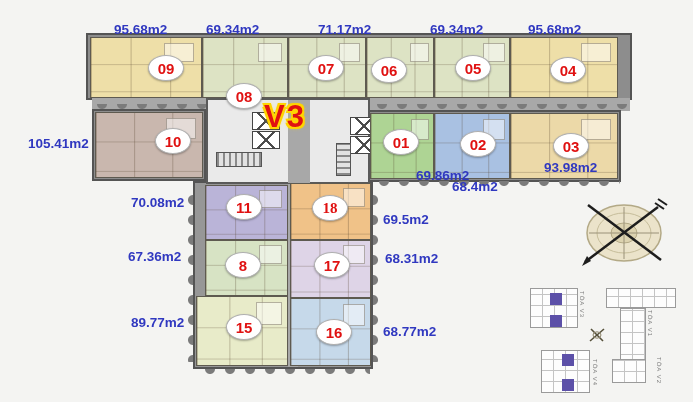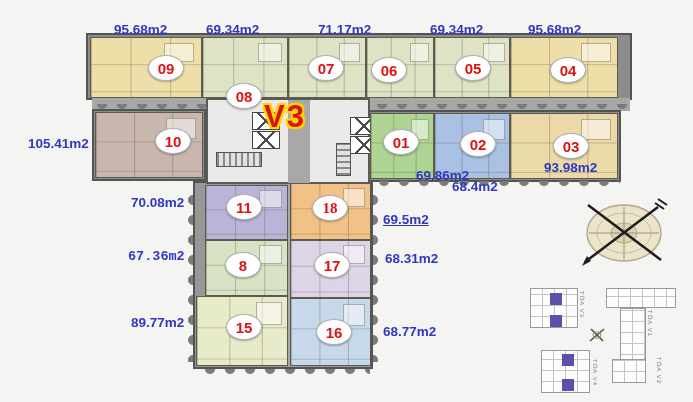--- a/index.html
+++ b/index.html
@@ -167,26 +167,26 @@
     <div class="badge" style="left: 460px; top: 131px; text-align: center;">02</div>
     <div class="arealabel" style="left: 452px; top: 179px;">68.4m2</div>
     <div class="unit" style="left: 510px; top: 113px; width: 108px; height: 66px; background-color: rgb(236, 217, 168);"></div>
     <div class="badge" style="left: 553px; top: 133px;">03</div>
     <div class="arealabel" style="left: 544px; top: 160px;">93.98m2</div>
     <div class="unit" style="left: 205px; top: 185px; width: 83px; height: 55px; background-color: rgb(186, 180, 216);"></div>
     <div class="badge" style="left: 226px; top: 194px;">11</div>
     <div class="arealabel" style="left: 131px; top: 195px;">70.08m2</div>
     <div class="unit" style="left: 205px; top: 240px; width: 83px; height: 56px; background-color: rgb(215, 227, 196);"></div>
     <div class="badge" style="left: 225px; top: 252px;">8</div>
-    <div class="arealabel" style="left: 128px; top: 249px; font-family: Liberation Mono, monospace;">67.36m2</div>
+    <div class="arealabel" style="left: 128px; top: 249px;">67.36m2</div>
     <div class="unit" style="left: 196px; top: 296px; width: 92px; height: 70px; background-color: rgb(232, 235, 201);"></div>
     <div class="badge" style="left: 226px; top: 314px;">15</div>
     <div class="arealabel" style="left: 131px; top: 315px;">89.77m2</div>
     <div class="unit" style="left: 290px; top: 183px; width: 81px; height: 57px; background-color: rgb(240, 194, 136);"></div>
     <div class="badge" style="left: 312px; top: 195px; font-family: Liberation Serif, serif;">18</div>
-    <div class="arealabel" style="left: 383px; top: 212px; text-decoration: underline;">69.5m2</div>
+    <div class="arealabel" style="left: 383px; top: 212px;">69.5m2</div>
     <div class="unit" style="left: 290px; top: 240px; width: 81px; height: 58px; background-color: rgb(222, 212, 231);"></div>
     <div class="badge" style="left: 314px; top: 252px;">17</div>
     <div class="arealabel" style="left: 385px; top: 251px;">68.31m2</div>
     <div class="unit" style="left: 290px; top: 298px; width: 81px; height: 68px; background-color: rgb(198, 217, 234);"></div>
     <div class="badge" style="left: 316px; top: 319px;">16</div>
     <div class="arealabel" style="left: 383px; top: 324px;">68.77m2</div>
   </div>
 
 </body></html>

